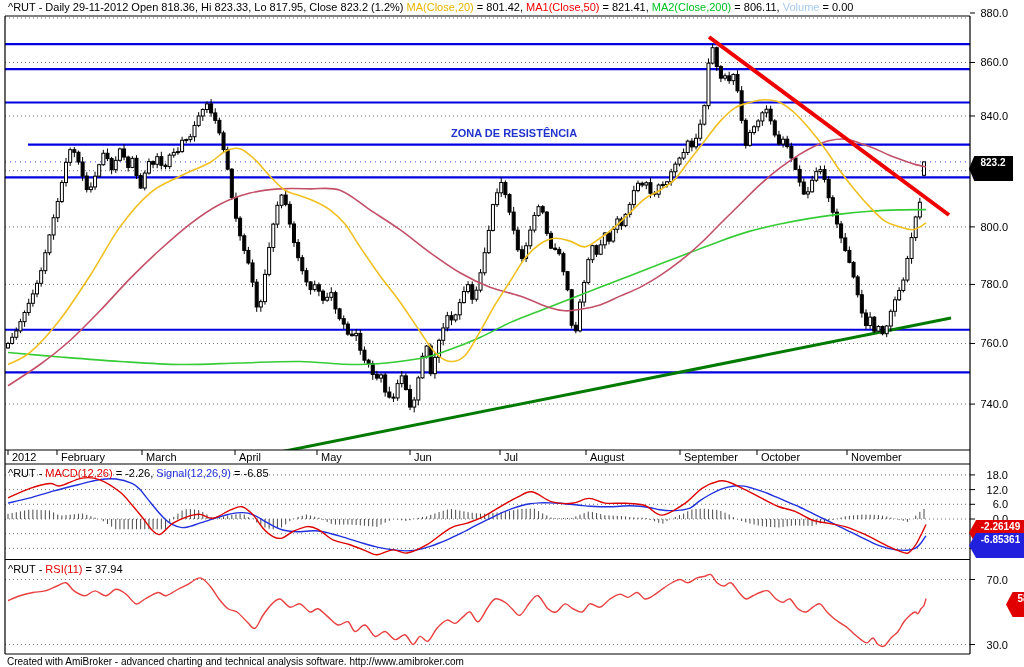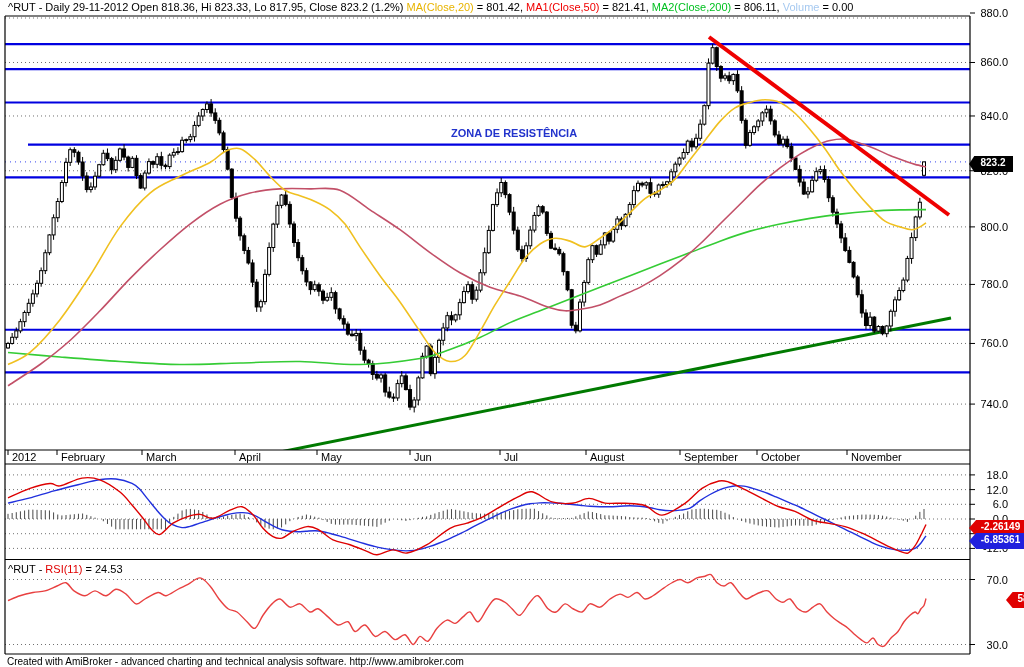--- a/index.html
+++ b/index.html
@@ -10,21 +10,21 @@
   .titlebar .c-ma20{color:#e8b400;}
   .titlebar .c-ma50{color:#f00000;}
   .titlebar .c-ma200{color:#00c020;}
   .titlebar .c-vol{color:#a6c9f0;}
   .panel-title{position:absolute;font-size:11px;white-space:nowrap;color:#000;z-index:5;}
   .pt-macd{left:8px;top:467px;}
   .pt-rsi{left:8px;top:563px;}
   .c-red{color:#e00000;}
   .c-blue{color:#2030dd;}
   .zona{position:absolute;left:451px;top:127px;font-size:11px;color:#2233cc;z-index:4;font-weight:bold;}
-  .axis-tag{position:absolute;left:969px;height:16px;line-height:13px;color:#fff;
+  .axis-tag{position:absolute;left:969px;height:25px;line-height:13px;color:#fff;
             font-size:10px;font-weight:bold;text-align:center;z-index:6;
             clip-path:polygon(0 50%,12% 0,100% 0,100% 100%,12% 100%);padding-left:4px;}
   .tag-price{top:156px;width:40px;background:#000;}
   .tag-macd{top:520px;width:55px;background:#e00000;}
   .tag-signal{top:533px;width:55px;background:#2020dd;}
   .tag-rsi{top:592px;width:51px;background:#e00000;margin-left:37px;}
   .footer{position:absolute;left:7px;top:656px;font-size:10px;color:#000;z-index:5;}
 </style>
 </head>
 <body>
@@ -814,23 +814,26 @@
         <text x="851" y="461" text-anchor="start" font-size="11" fill="#000" font-family="&quot;Liberation Sans&quot;,sans-serif">November</text>
       </g>
     </svg>
 
   <div class="titlebar">
     <span>^RUT - Daily 29-11-2012 Open 818.36, Hi 823.33, Lo 817.95, Close 823.2 (1.2%) </span><span class="c-ma20">MA(Close,20)</span><span> = 801.42, </span><span class="c-ma50">MA1(Close,50)</span><span> = 821.41, </span><span class="c-ma200">MA2(Close,200)</span><span> = 806.11, </span><span class="c-vol">Volume</span><span> = 0.00</span>
   </div>
 
   <div class="zona">ZONA DE RESISTÊNCIA</div>
 
+  <div class="panel-title pt-macd">
+    <span>^RUT - </span><span class="c-red">MACD(12,26)</span><span> = -2.26, </span><span class="c-blue">Signal(12,26,9)</span><span> = -6.85</span>
+  </div>
 
   <div class="panel-title pt-rsi">
-    <span>^RUT - </span><span class="c-red">RSI(11)</span><span> = 24.53</span>
+    <span>^RUT - </span><span class="c-red">RSI(11)</span><span> = 37.94</span>
   </div>
 
   <div class="axis-tag tag-price">823.2</div>
   <div class="axis-tag tag-macd">-2.26149</div>
   <div class="axis-tag tag-signal">-6.85361</div>
   <div class="axis-tag tag-rsi">58.3154</div>
 
   <div class="footer">Created with AmiBroker - advanced charting and technical analysis software. http://www.amibroker.com</div>
 </div>
 

